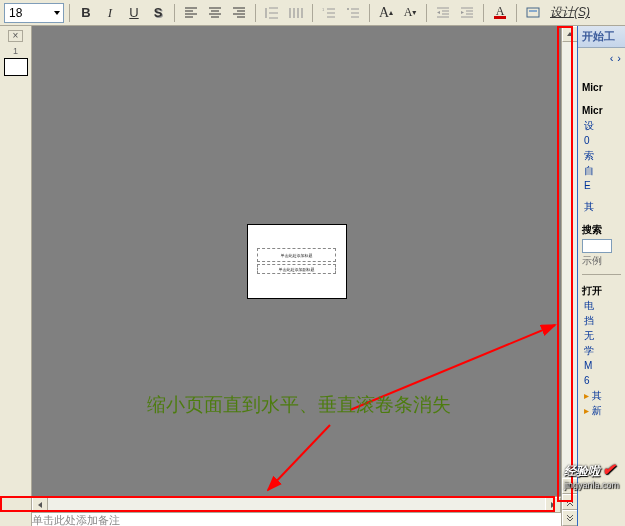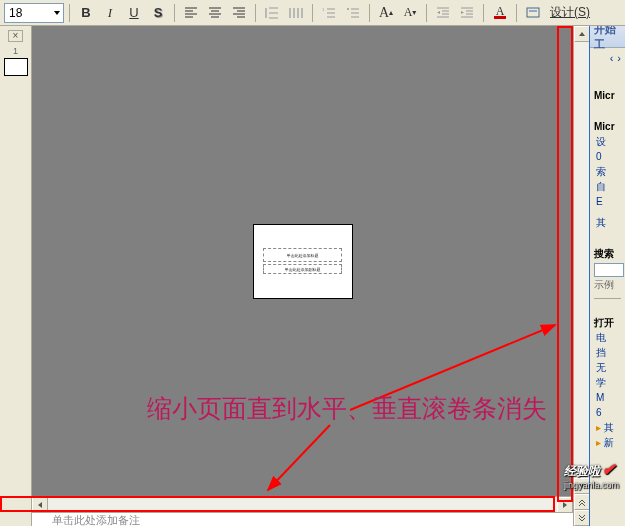--- a/index.html
+++ b/index.html
@@ -66,20 +66,21 @@
   height: 3px;
   background: #c00;
 }
 .design-btn {
   font-size: 12px;
   color: #333;
   padding: 0 4px;
   display: flex;
   align-items: center;
   text-decoration: underline;
+  font-style: italic;
 }
 
 
 .main {
   display: flex;
   height: calc(100% - 26px);
 }
 
 
 .thumb-panel {
@@ -175,28 +176,28 @@
 }
 .hscroll .sb-track { flex: 1; background: #f0f0e8; }
 
 
 .notes-pane {
   height: 14px;
   background: #fff;
   border-top: 1px solid #aca899;
   font-size: 11px;
   color: #888;
-  padding: 0 20px;
+  padding: 0 0;
   overflow: hidden;
   white-space: nowrap;
 }
 
 
 .task-pane {
-  width: 36px;
+  width: 48px;
   background: #ece9d8;
   border-left: 1px solid #3169c6;
   font-size: 11px;
   color: #003399;
   overflow: hidden;
 }
 .task-header {
   height: 22px;
   background: linear-gradient(#dbe4f0, #c5d5ea);
   border-bottom: 1px solid #9ab;
@@ -208,21 +209,21 @@
   font-weight: bold;
 }
 .task-body {
   padding: 4px;
   font-size: 10px;
   color: #333;
   line-height: 1.5;
 }
 .task-body .hdr-dark {
   color: #000;
-  margin-top: 16px;
+  margin-top: 8px;
   font-weight: bold;
 }
 .task-body .lnk {
   color: #003399;
   margin-left: 2px;
   cursor: pointer;
 }
 .task-body .lnk.bullet::before {
   content: "▸ ";
   color: #d80;
@@ -249,22 +250,22 @@
   position: absolute;
   border: 2px solid #ff0000;
   pointer-events: none;
 }
 .annotation-arrow {
   position: absolute;
   pointer-events: none;
 }
 .annotation-text {
   position: absolute;
-  color: #be185d;
-  font-size: 25px;
+  color: #4d7c0f;
+  font-size: 19px;
   font-family: "SimSun", serif;
   pointer-events: none;
 }
 .watermark {
   position: absolute;
   right: 6px;
   bottom: 36px;
   color: #fff;
   font-size: 12px;
   font-style: italic;

